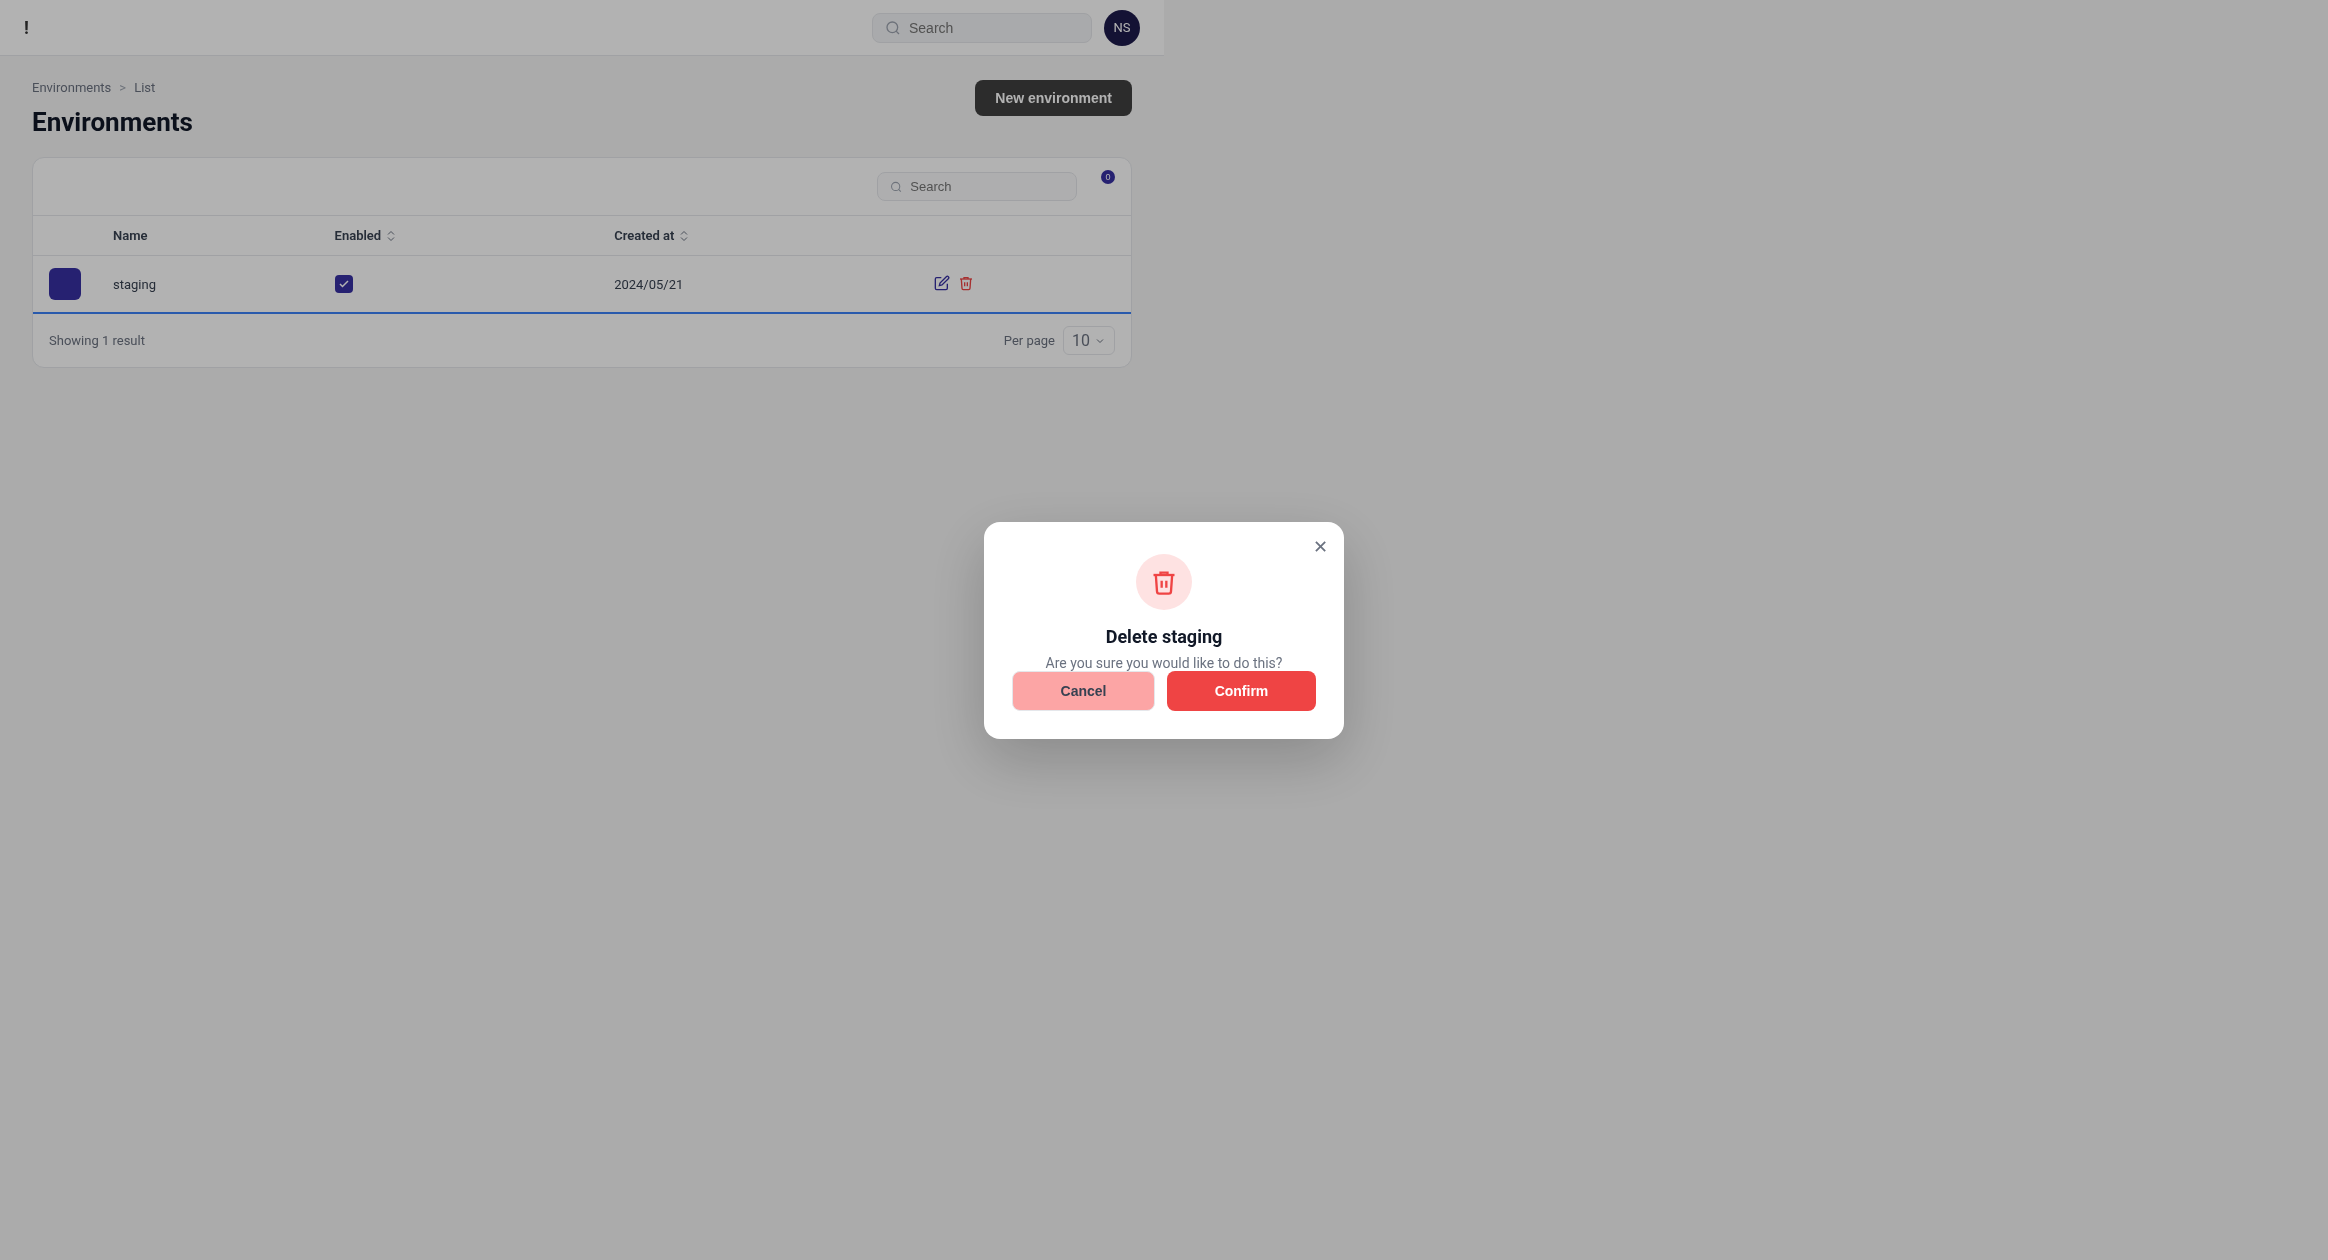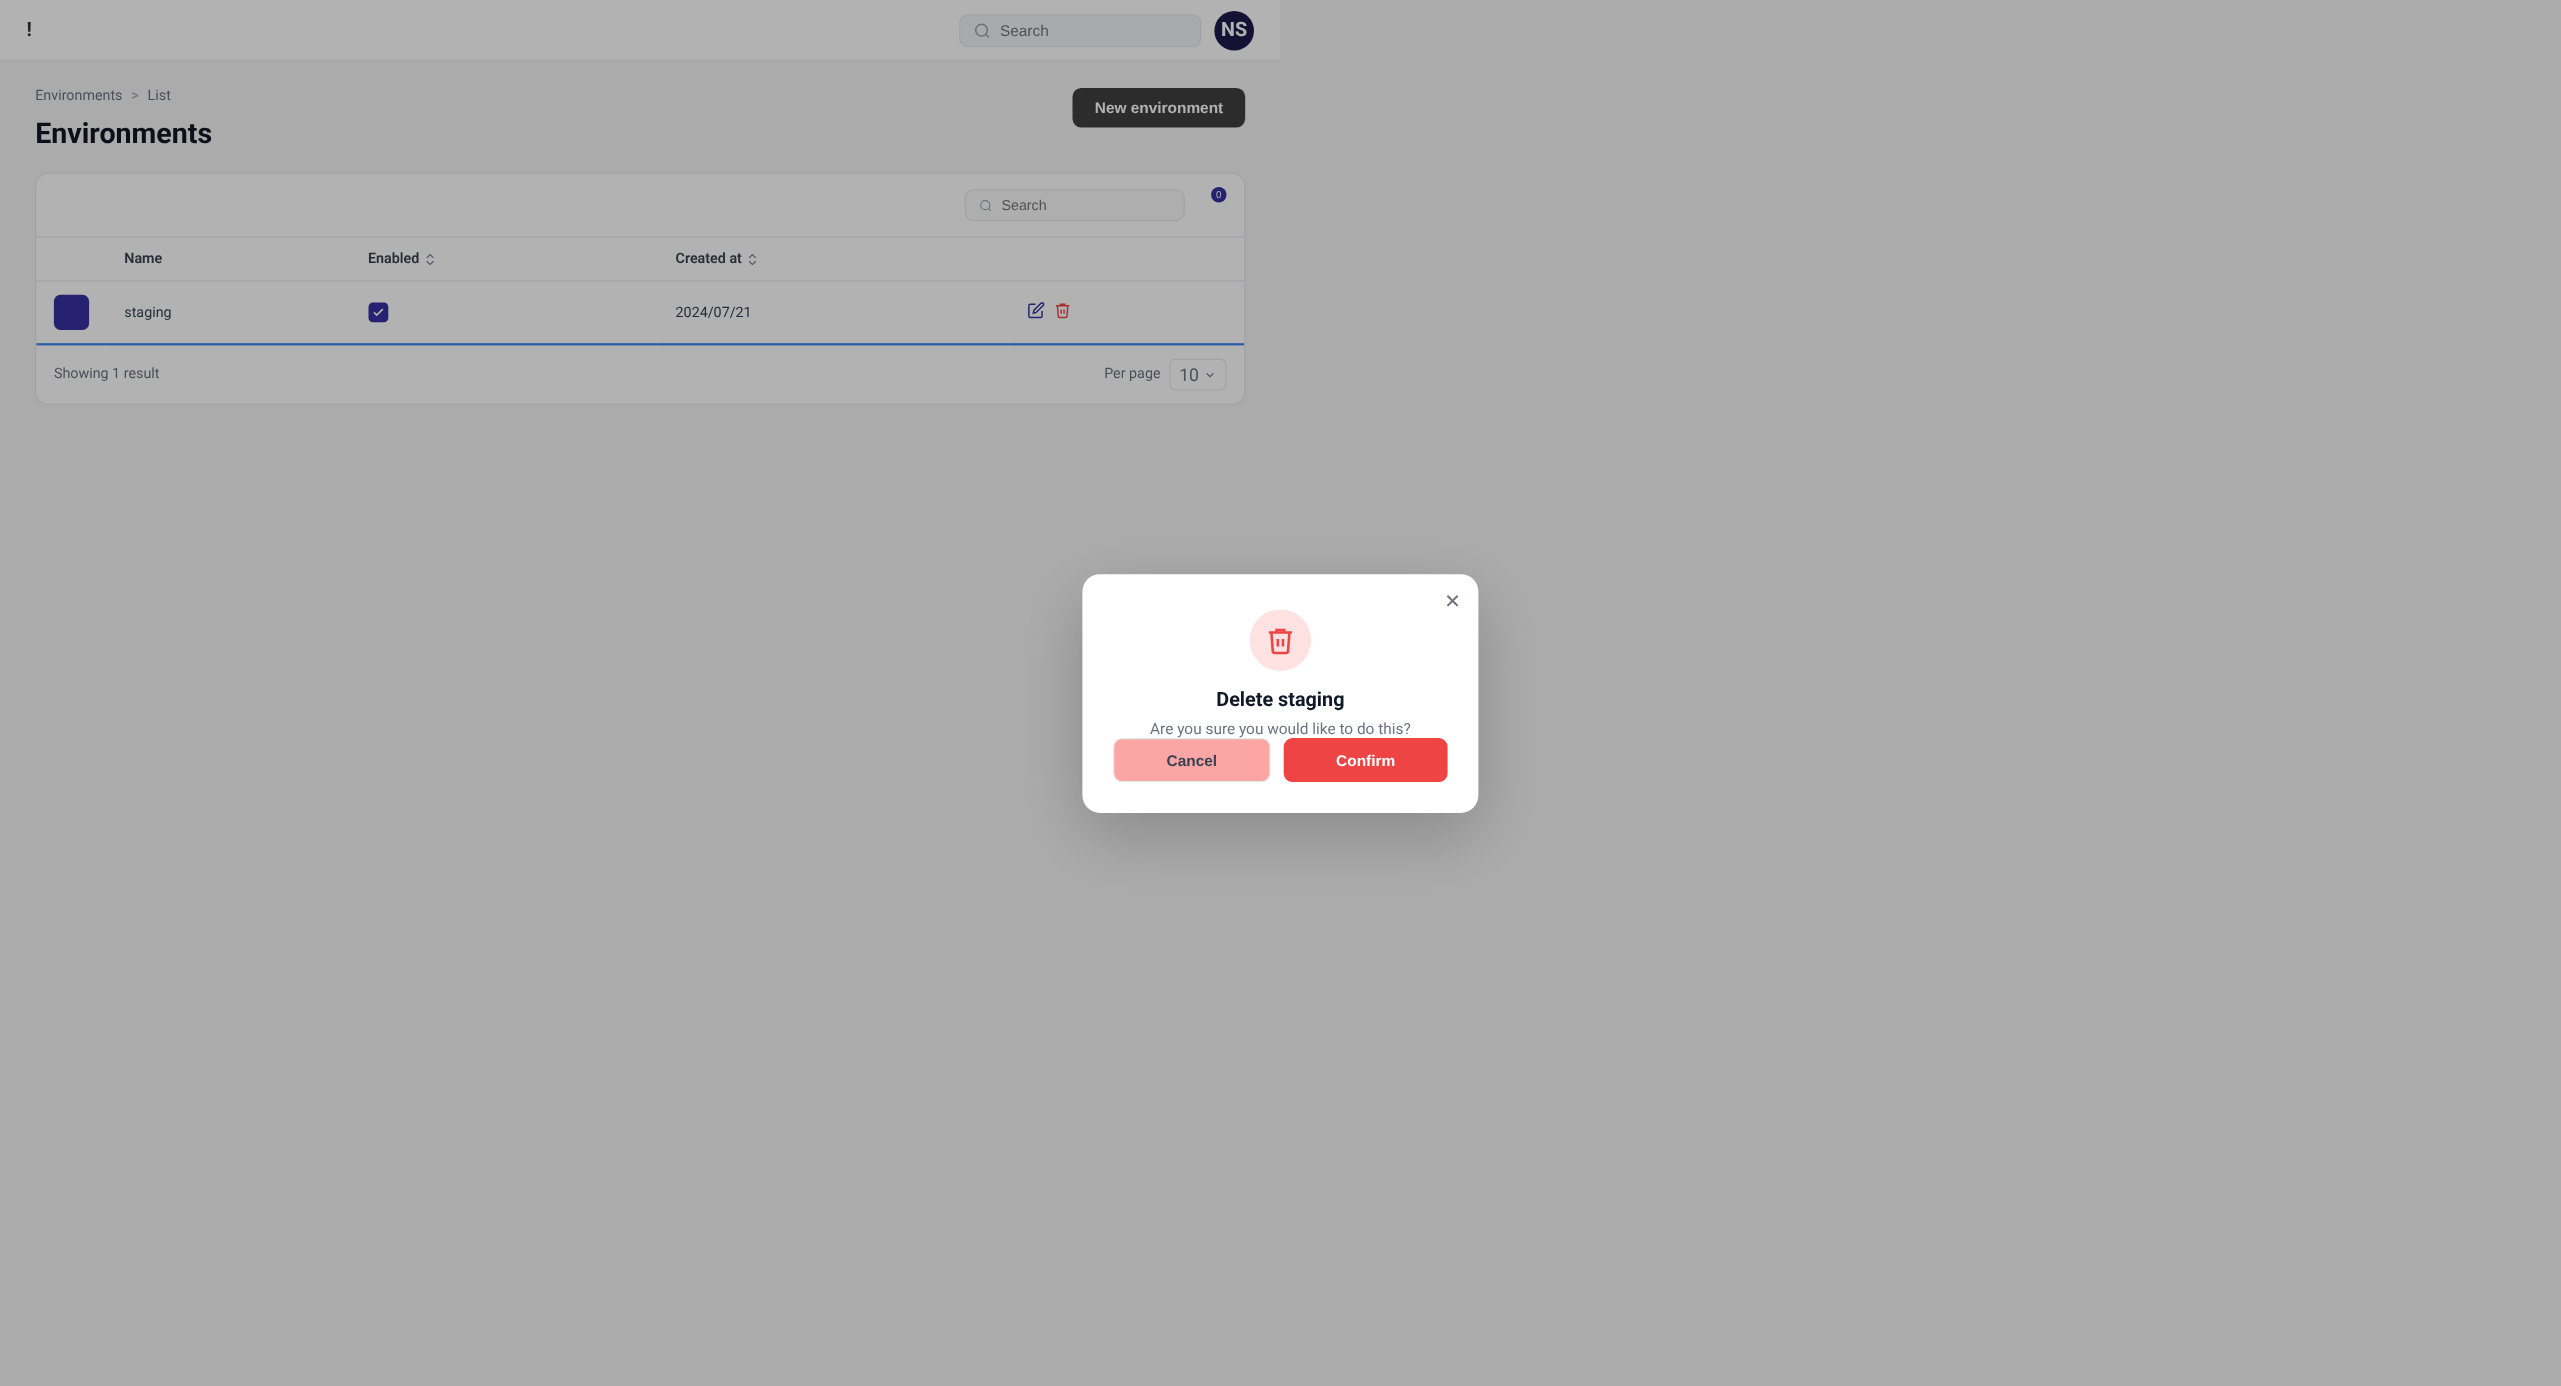--- a/index.html
+++ b/index.html
@@ -58,22 +58,22 @@
     }
     .avatar {
       width: 36px;
       height: 36px;
       border-radius: 50%;
       background: #1e1b4b;
       color: #fff;
       display: flex;
       align-items: center;
       justify-content: center;
-      font-size: 18px;
-      font-weight: 700;
+      font-size: 13px;
+      font-weight: 400;
     }
 
     
     .main {
       padding: 24px 32px;
       position: relative;
       z-index: 1;
     }
     .breadcrumb {
       display: flex;
@@ -398,21 +398,21 @@
             <div class="row-icon"></div>
           </td>
           <td>staging</td>
           <td>
             <div class="checkbox-checked">
               <svg width="12" height="12" viewBox="0 0 24 24" fill="none" stroke="white" stroke-width="3">
                 <polyline points="20 6 9 17 4 12"></polyline>
               </svg>
             </div>
           </td>
-          <td>2024/07/21</td>
+          <td>2024/05/21</td>
           <td>
             <div class="action-icons">
               <span class="edit-icon">
                 <svg width="16" height="16" viewBox="0 0 24 24" fill="none" stroke="currentColor" stroke-width="2">
                   <path d="M11 4H4a2 2 0 00-2 2v14a2 2 0 002 2h14a2 2 0 002-2v-7"></path>
                   <path d="M18.5 2.5a2.121 2.121 0 013 3L12 15l-4 1 1-4 9.5-9.5z"></path>
                 </svg>
               </span>
               <span class="delete-icon">
                 <svg width="16" height="16" viewBox="0 0 24 24" fill="none" stroke="currentColor" stroke-width="2">

